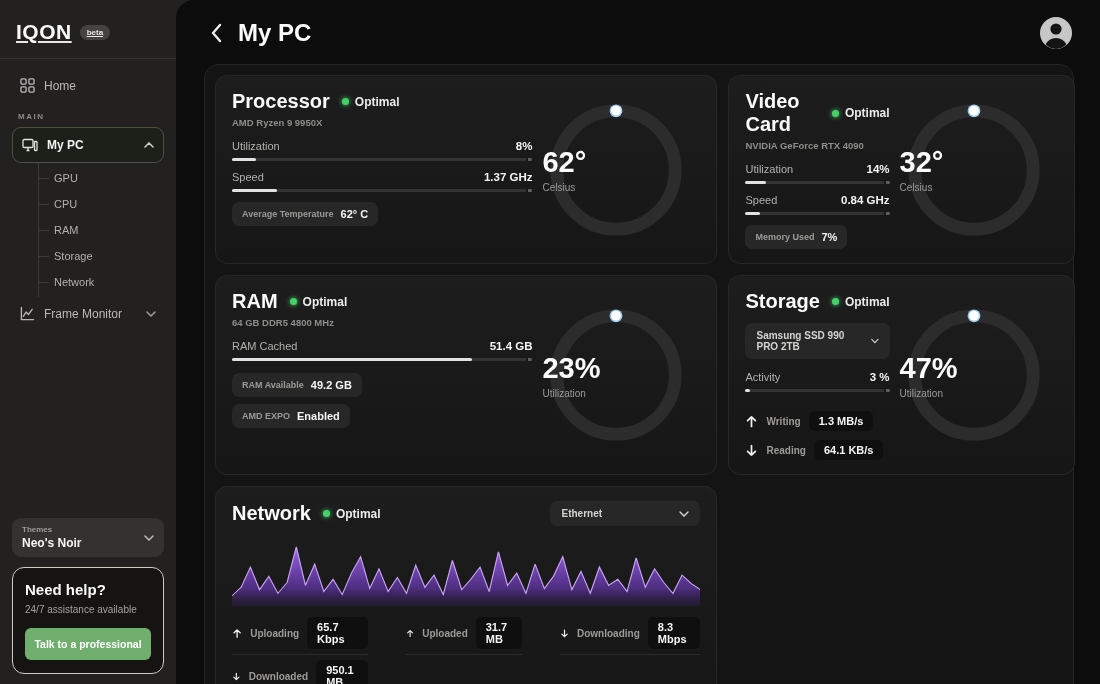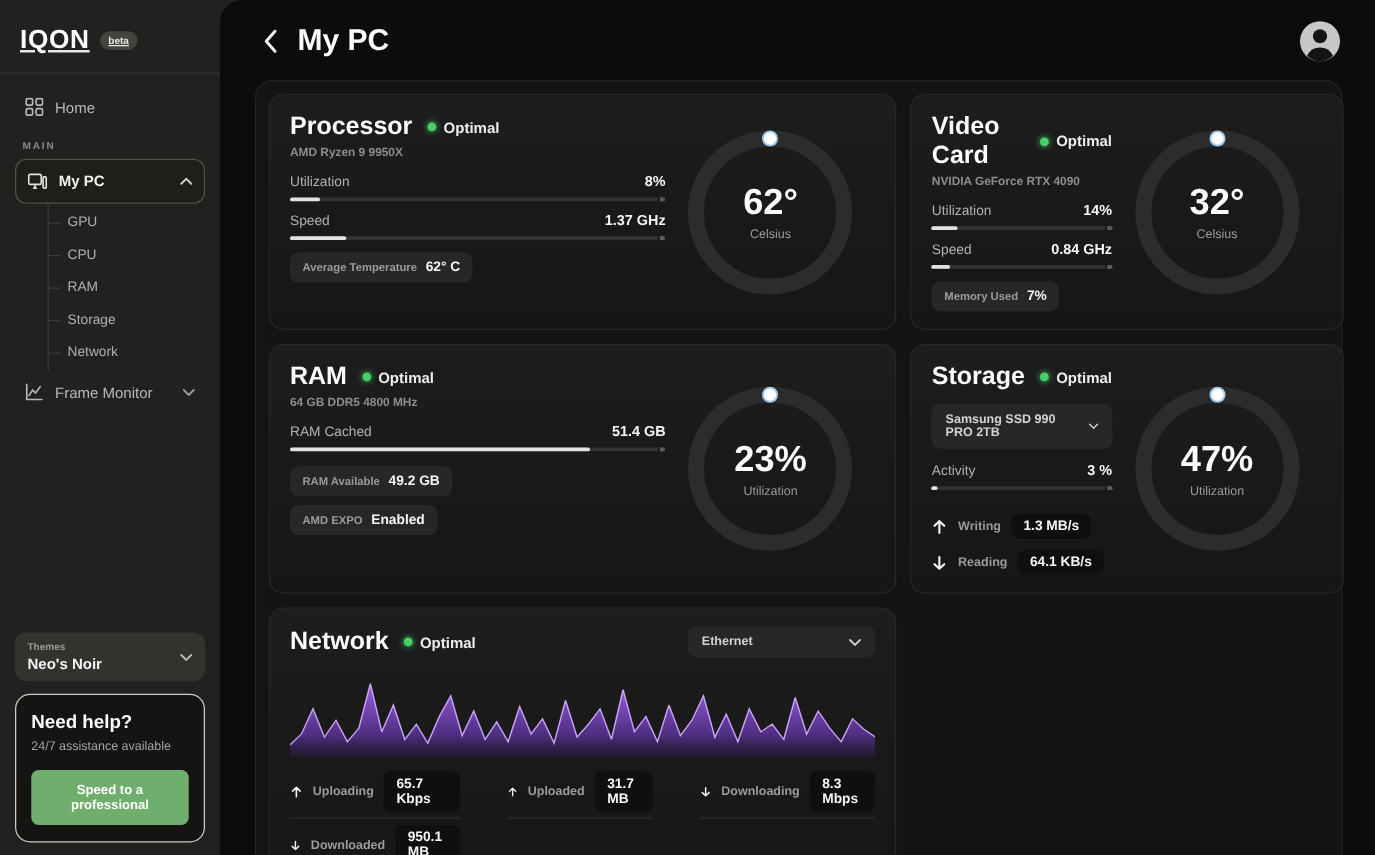--- a/index.html
+++ b/index.html
@@ -101,21 +101,21 @@
   .io-row { display: flex; align-items: center; gap: 8px; margin-top: 9px; }
   .io-label { font-size: 10px; font-weight: bold; color: #9d9b98; }
   .io-value { background: #0f0f0f; border-radius: 6px; padding: 4px 10px; font-size: 11px; font-weight: bold; color: #f5f5f5; }
 
   
   .gauge { position: relative; width: 148px; height: 148px; }
   .gauge svg { width: 148px; height: 148px; display: block; }
   .gauge-track { fill: none; stroke: #2c2c2c; stroke-width: 13; }
   .gauge-arc { fill: none; stroke: url(#gaugeGrad); stroke-width: 13; stroke-linecap: round; stroke-dasharray: 0 377; }
   .gauge-dot { fill: #ffffff; }
-  .gauge-label { position: absolute; inset: 0; display: flex; flex-direction: column; align-items: center; justify-content: center; }
+  .gauge-label { position: absolute; inset: 0; display: flex; flex-direction: column; justify-content: center; }
   .gauge-value { font-size: 29px; font-weight: 800; color: #fbfbfb; }
   .gauge-unit { font-size: 10px; color: #9d9b98; margin-top: 3px; }
 
   
   .network-card { grid-column: 1; flex-direction: column; min-height: 212px; }
   .net-header { display: flex; align-items: center; gap: 12px; }
   .net-header .select-pill { margin: 0 0 0 auto; min-width: 150px; justify-content: space-between; }
   .net-chart { width: 100%; height: 70px; margin: 10px 0 6px; display: block; }
   .net-grid { display: grid; grid-template-columns: 1fr 1fr 1fr; column-gap: 38px; }
   .net-stat { display: flex; align-items: center; gap: 8px; padding: 5px 0; border-bottom: 1px solid #2b2b2b; }
@@ -205,21 +205,21 @@
       <span class="theme-value">Neo's Noir</span>
     </div>
     <svg class="chev-right" width="10" height="6" viewBox="0 0 10 6">
       <path d="M1 1 L5 5 L9 1" fill="none" stroke="#bdbdbd" stroke-width="1.5" stroke-linecap="round"></path>
     </svg>
   </div>
 
   <div class="help-card">
     <div class="help-title">Need help?</div>
     <div class="help-sub">24/7 assistance available</div>
-    <button class="help-btn">Speed to a professional</button>
+    <button class="help-btn">Talk to a professional</button>
   </div>
 </aside>
 
 <main class="main">
   <div class="header">
     <button class="back-btn">
       <svg width="12" height="20" viewBox="0 0 12 20">
         <path d="M10 2 L3 10 L10 18" fill="none" stroke="#ededed" stroke-width="2.4" stroke-linecap="round" stroke-linejoin="round"></path>
       </svg>
     </button>

